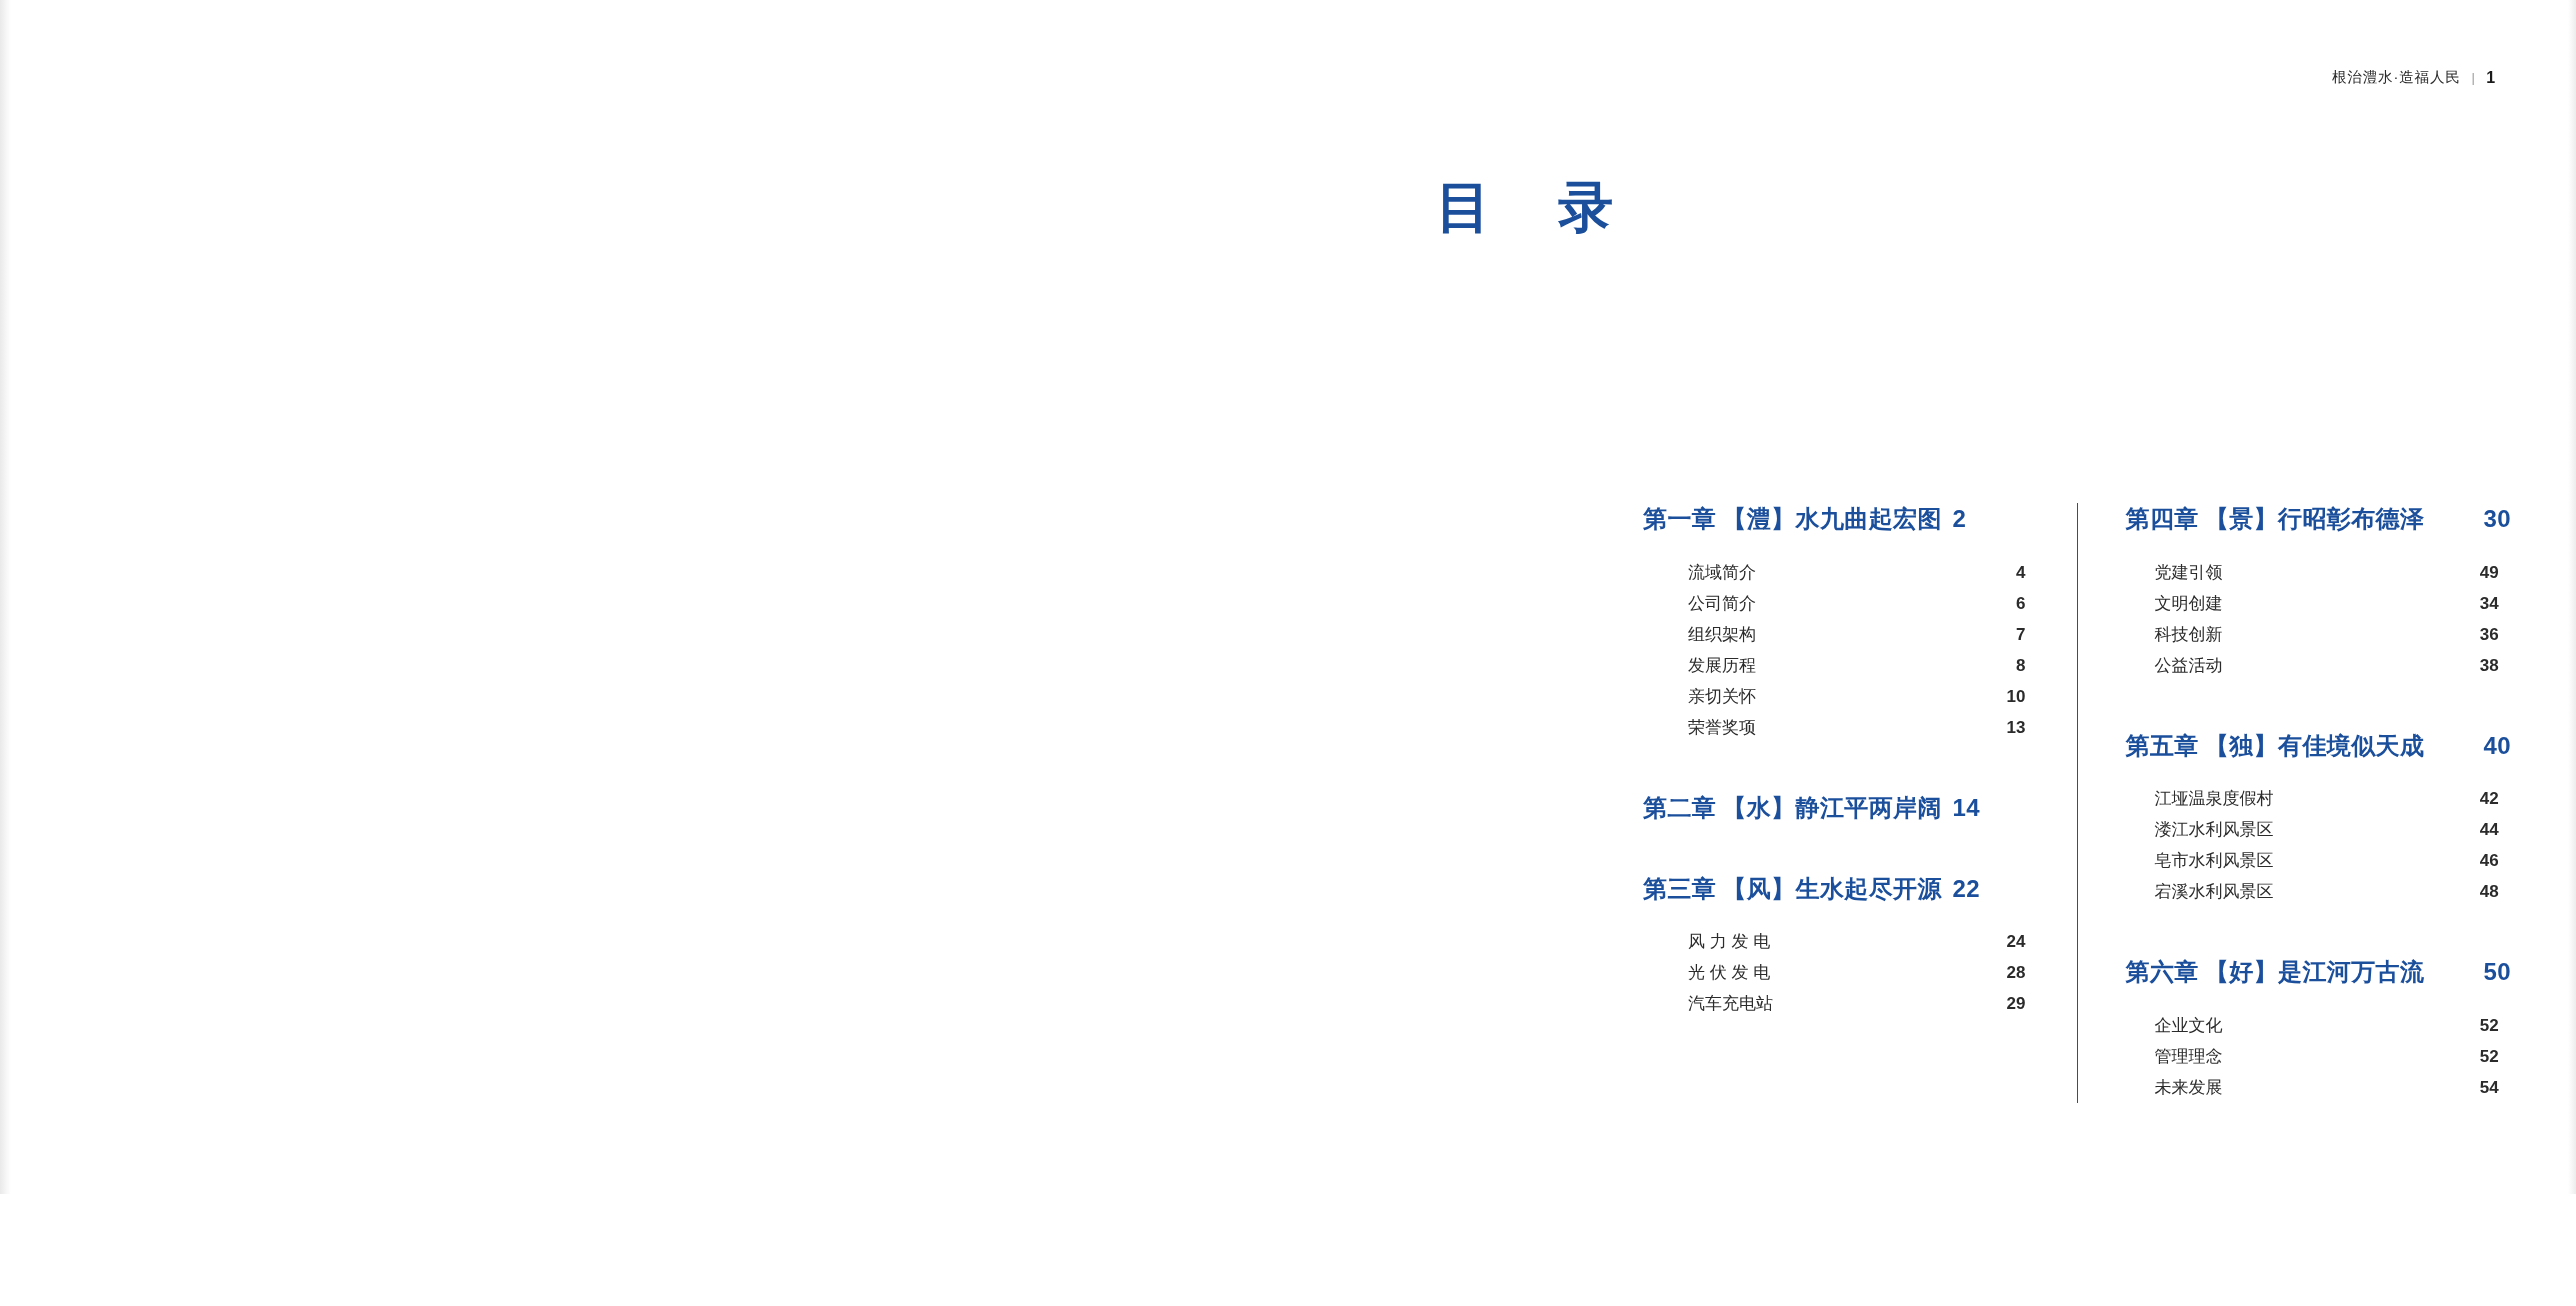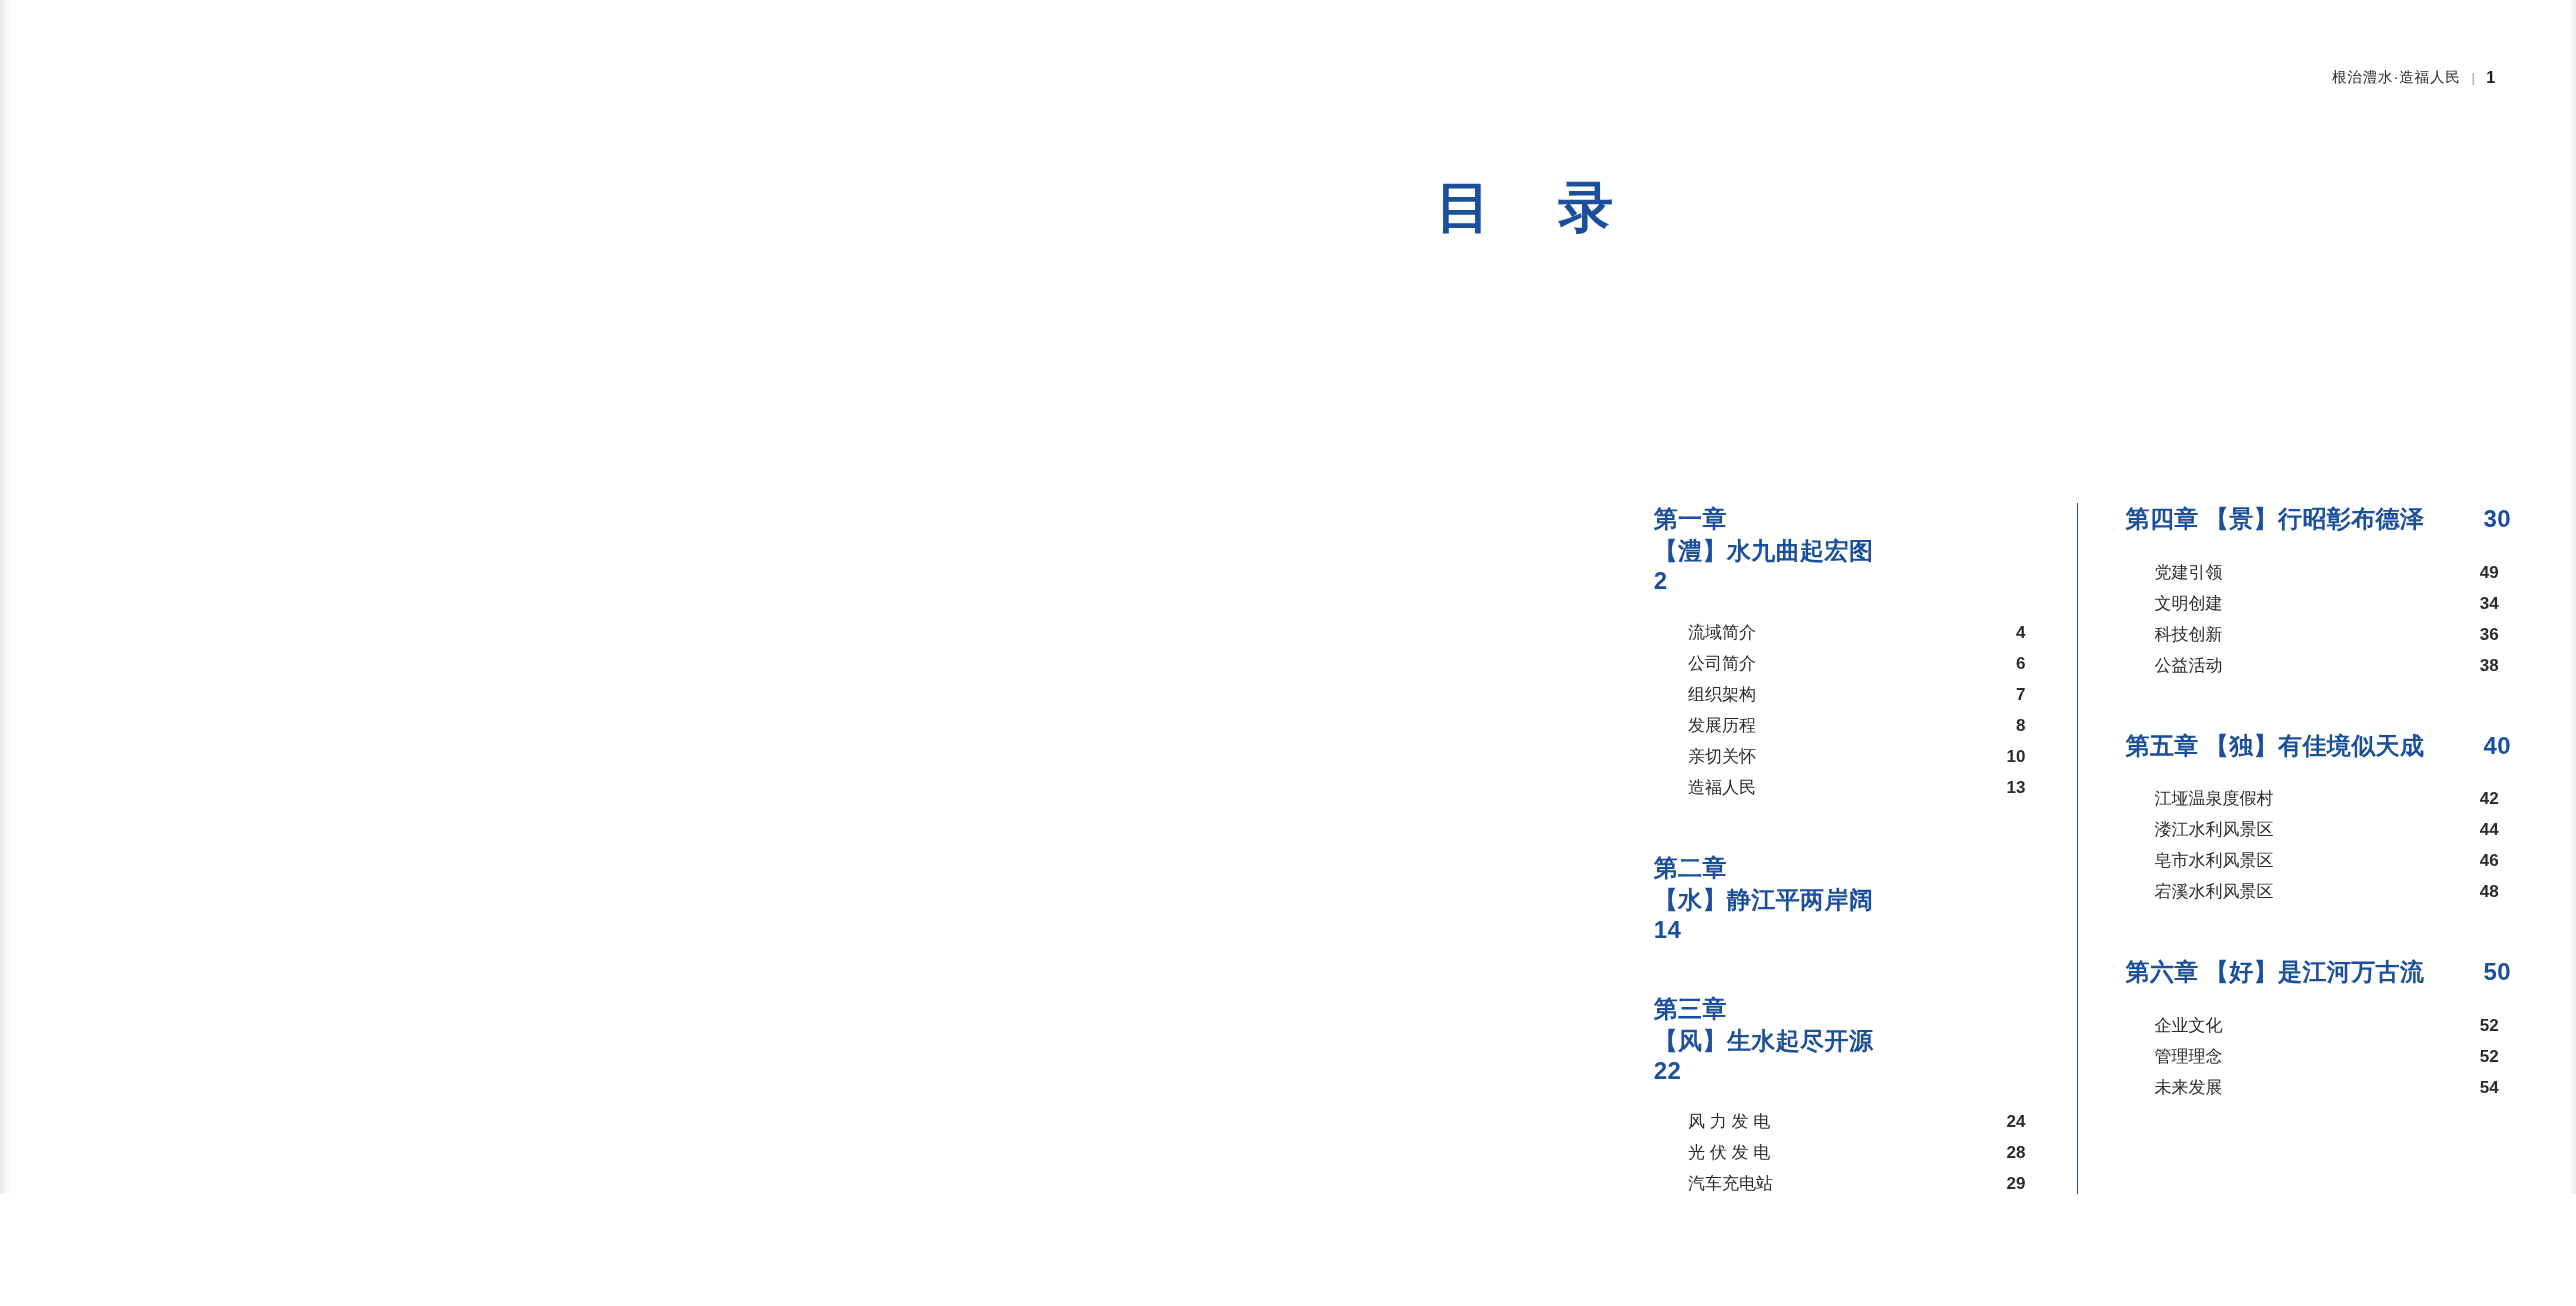--- a/index.html
+++ b/index.html
@@ -116,21 +116,20 @@
     margin-left: 6.1px;
   }
   .chapter-head .ch-page {
     margin-left: auto;
     font-size: 24px;
     font-weight: bold;
     color: #1b4f9c;
   }
   .col-left .chapter-head {
     justify-content: flex-start;
-    flex-direction: column;
   }
   .col-left .chapter-head .ch-page {
     margin-left: 10.7px;
   }
 
   .entries {
     margin-left: 45px;
   }
   .entry {
     display: flex;
@@ -201,21 +200,21 @@
           </div>
           <div class="entry">
             <span class="e-name">发展历程</span>
             <span class="e-page">8</span>
           </div>
           <div class="entry">
             <span class="e-name">亲切关怀</span>
             <span class="e-page">10</span>
           </div>
           <div class="entry">
-            <span class="e-name">造福人民</span>
+            <span class="e-name">荣誉奖项</span>
             <span class="e-page">13</span>
           </div>
         </div>
       </div>
 
       <div class="chapter">
         <div class="chapter-head">
           <span class="ch-label">第二章</span>
           <span class="ch-title">【水】静江平两岸阔</span>
           <span class="ch-page">14</span>

